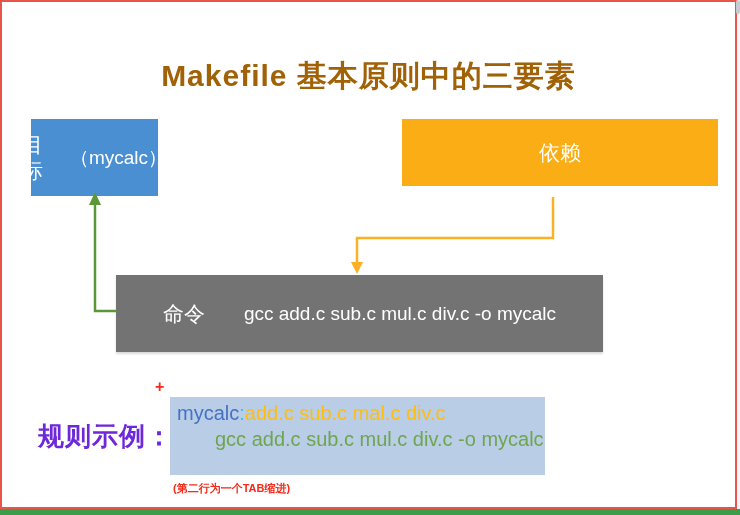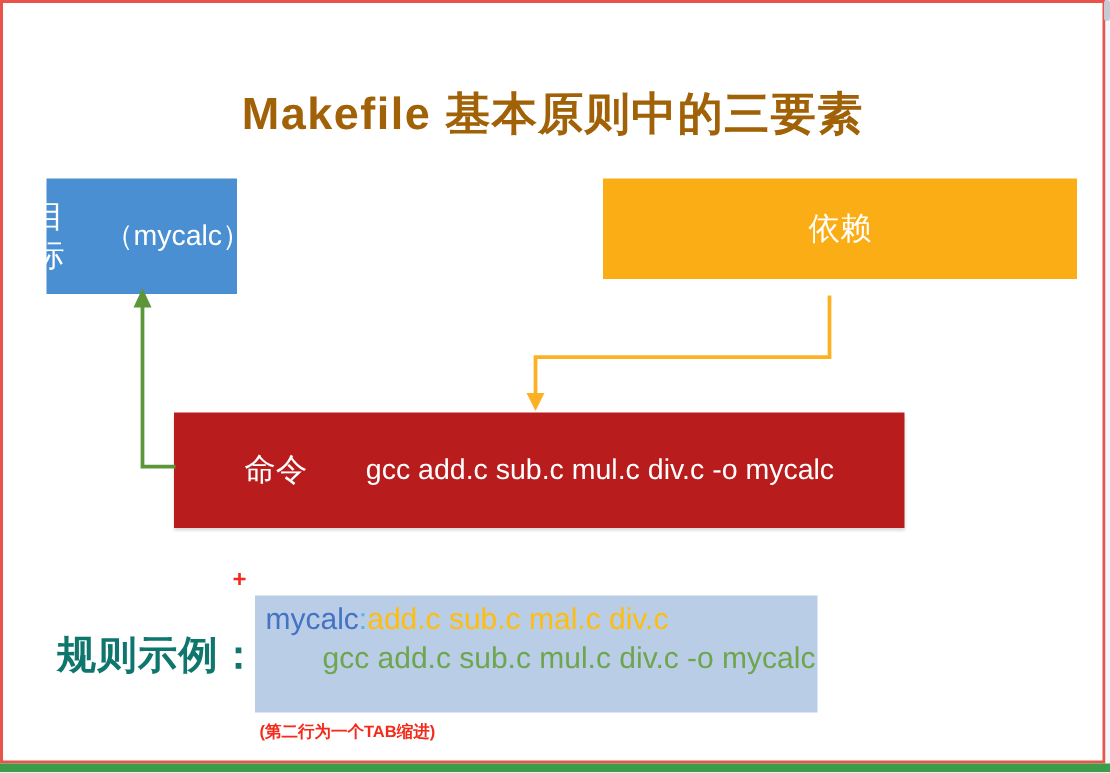--- a/index.html
+++ b/index.html
@@ -109,35 +109,35 @@
 
   <div class="box target-box" style="background-color: rgb(74, 143, 210); color: rgb(255, 255, 255);">
     <div class="box-label">目标</div>
     <div class="box-value">（mycalc）</div>
   </div>
 
   <div class="box dependency-box" style="background-color: rgb(251, 173, 21); color: rgb(255, 255, 255);">
     <div class="box-label">依赖</div>
   </div>
 
-  <div class="box command-box" style="background-color: #b91c1c; color: rgb(255, 255, 255); gap: 12px;">
+  <div class="box command-box" style="background-color: #737373; color: rgb(255, 255, 255); gap: 12px;">
     <div class="box-label">命令</div>
     <div class="box-value">gcc add.c sub.c mul.c div.c -o mycalc</div>
   </div>
 
   <svg class="arrows" viewBox="0 0 740 515" xmlns="http://www.w3.org/2000/svg">
     <polyline class="arrow-line" points="117,311 95,311 95,202" stroke="#5d9638"></polyline>
     <polygon points="89,205 101,205 95,192" fill="#5d9638"></polygon>
     <polyline class="arrow-line" points="553,197 553,238 357,238 357,263" stroke="#fcb125"></polyline>
     <polygon points="351,262 363,262 357,274" fill="#fcb125"></polygon>
   </svg>
 
   <div class="plus-mark" style="color: rgb(244, 42, 26);">+</div>
 
-  <div class="example-heading" style="color: #0f766e;">规则示例：</div>
+  <div class="example-heading" style="color: #6d28d9;">规则示例：</div>
 
   <div class="code-box" style="background-color: rgb(185, 205, 230);">
     <div class="code-line1">
       <span style="color: rgb(68, 114, 196);">mycalc</span><span style="color: rgb(77, 184, 234);">:</span><span style="color: rgb(255, 190, 13);">add.c sub.c mal.c div.c</span>
     </div>
     <div class="code-line2" style="color: rgb(111, 165, 78);">gcc add.c sub.c mul.c div.c -o mycalc</div>
     <div class="code-line3" style="color: rgb(244, 42, 26);">(第二行为一个TAB缩进)</div>
   </div>
 
 </div>

